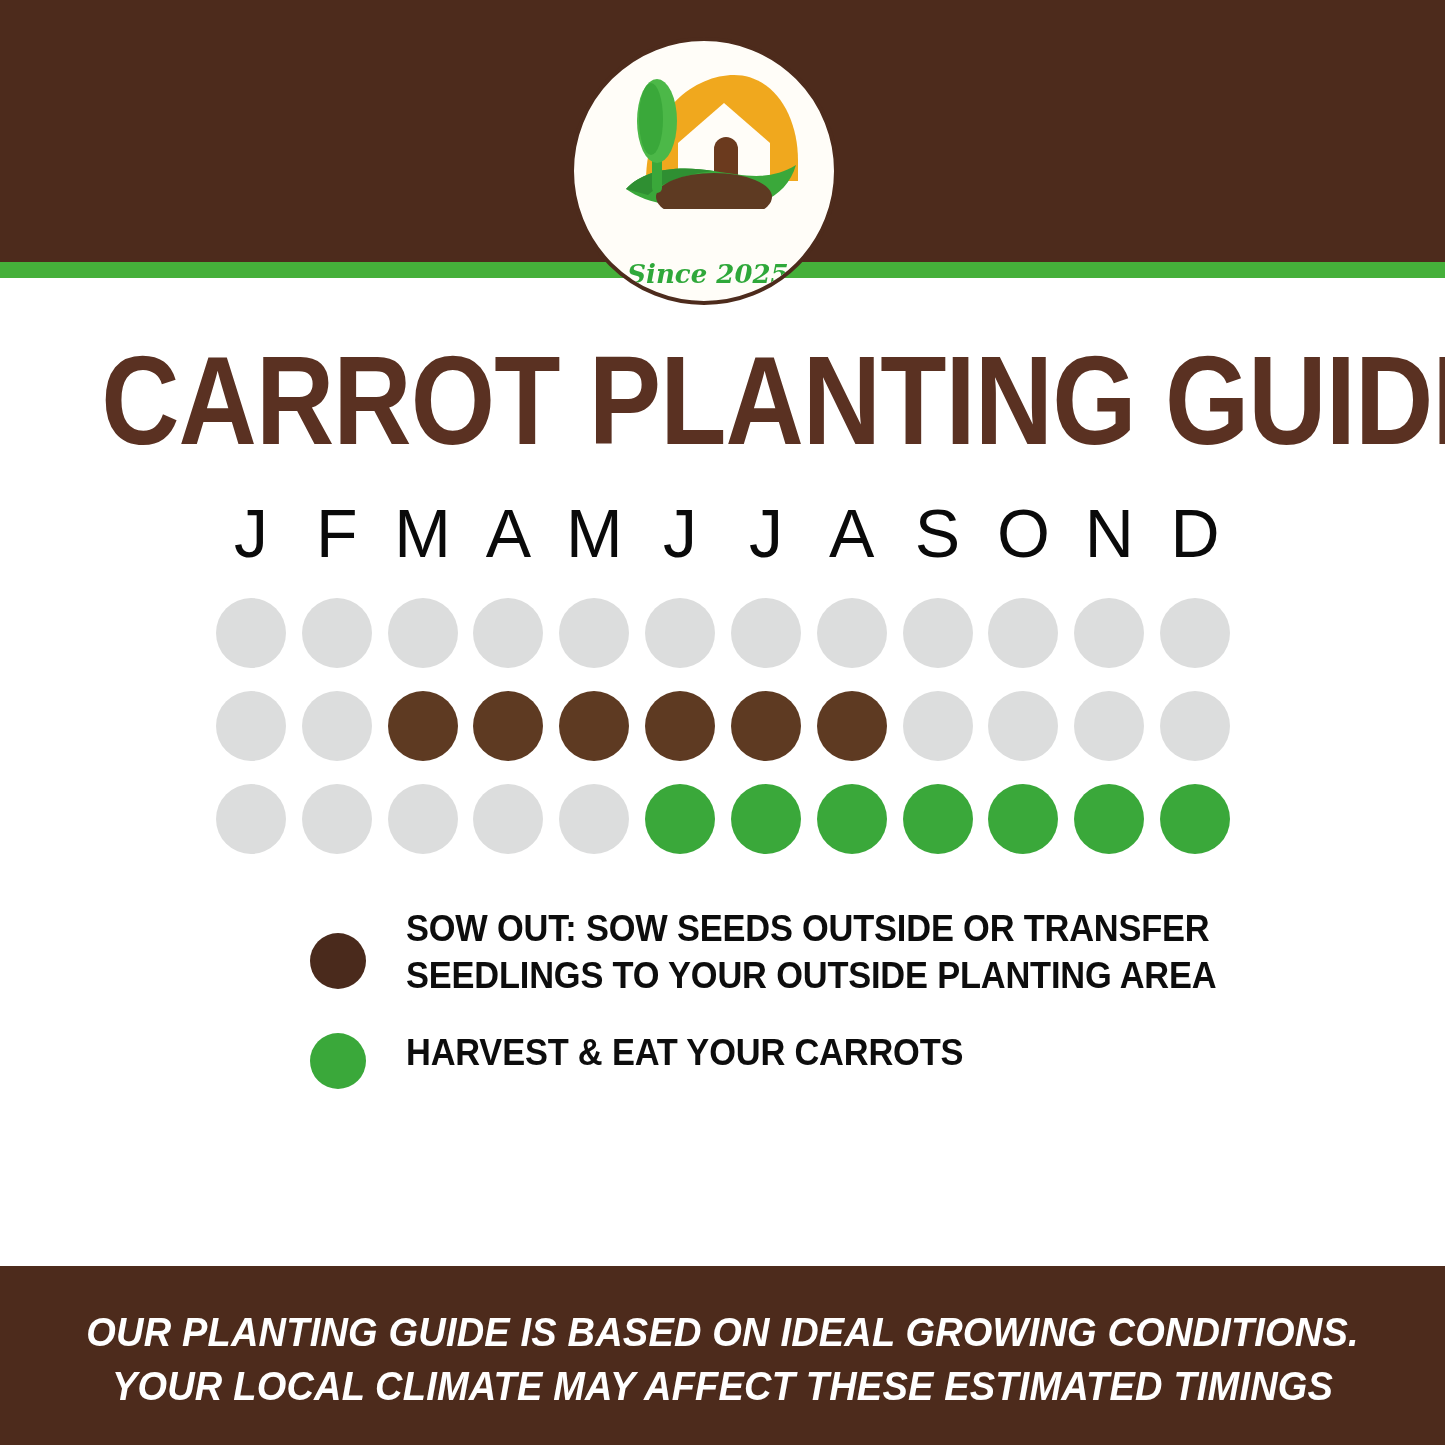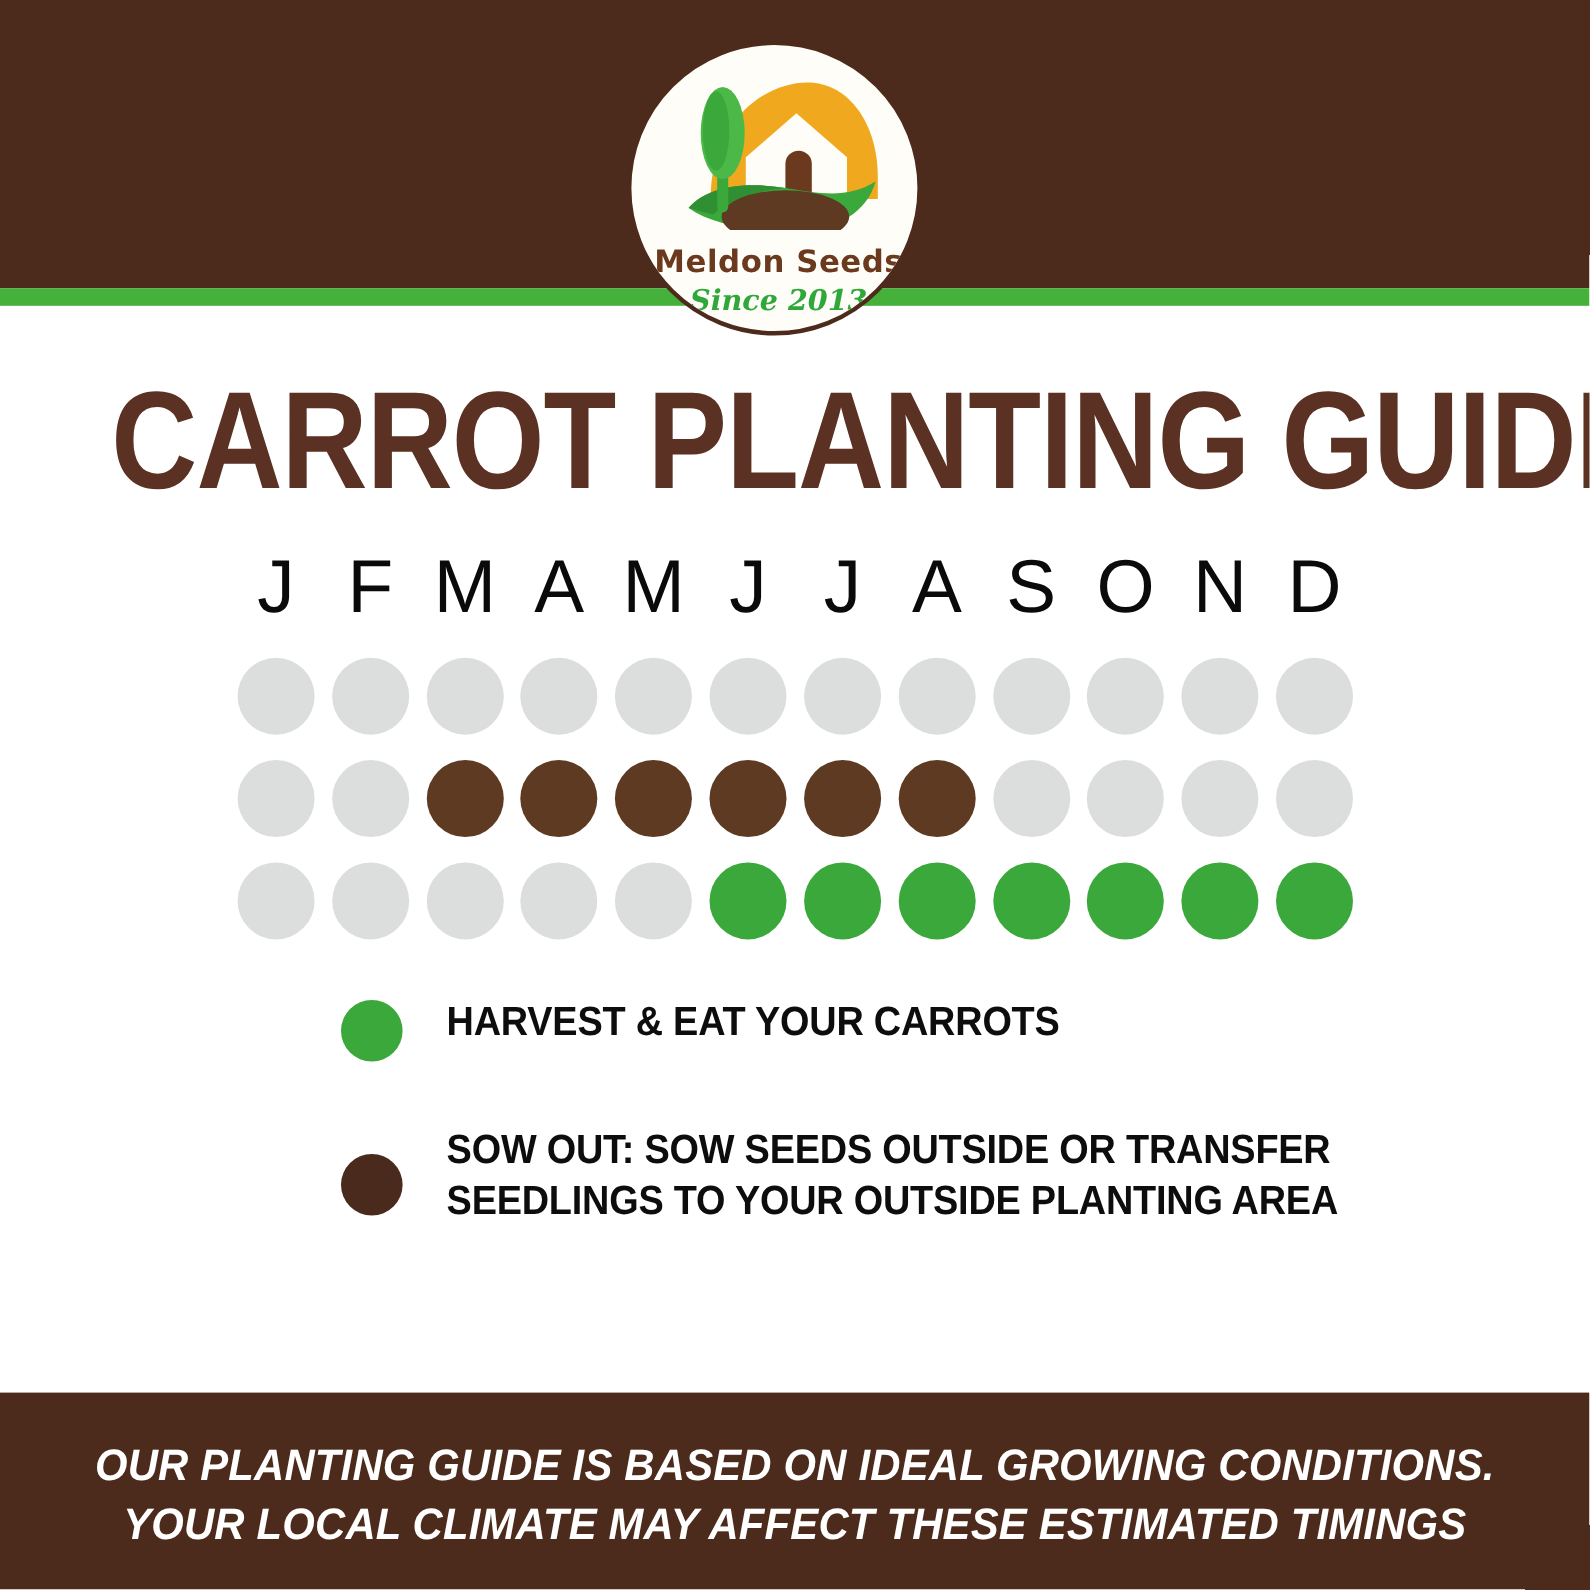--- a/index.html
+++ b/index.html
@@ -146,22 +146,21 @@
 
       <path d="M52 120 C70 100 104 96 140 102 C172 107 196 112 222 96 C214 124 188 140 150 140 C110 140 74 136 52 120 Z" fill="#3aa83a"></path>
       <path d="M52 120 C70 100 104 96 140 102 C120 104 92 110 74 126 Z" fill="#2f8f32"></path>
 
       <ellipse cx="140" cy="128" rx="58" ry="24" fill="#5e3a22"></ellipse>
 
       <rect x="78" y="72" width="10" height="52" rx="5" fill="#3aa83a"></rect>
       <ellipse cx="83" cy="52" rx="20" ry="42" fill="#4cb848"></ellipse>
       <ellipse cx="77" cy="50" rx="12" ry="36" fill="#3aa83a"></ellipse>
     </svg>
-    <div class="logo-name">Meldon Seeds</div>
-    <div class="logo-since">Since 2013</div>
+    <div class="logo-since">Since 2025</div>
   </div>
 </div>
 
 <div class="title">CARROT PLANTING GUIDE</div>
 
 <div class="months">
   <div class="month">J</div>
   <div class="month">F</div>
   <div class="month">M</div>
   <div class="month">A</div>
@@ -288,32 +287,32 @@
       </div>
       <div class="dot-cell">
         <div class="dot harvest"></div>
       </div>
     </div>
 </div>
 
 <div class="legend">
 
 
-  <div class="legend-row">
-    <div class="legend-dot c-harvest"></div>
-    <div class="legend-text">HARVEST &amp; EAT YOUR CARROTS</div>
-  </div>
-
   <div class="legend-row two-line r2">
     <div class="legend-dot c-out"></div>
     <div class="legend-text">
       <div>SOW OUT: SOW SEEDS OUTSIDE OR TRANSFER</div>
       <div>SEEDLINGS TO YOUR OUTSIDE PLANTING AREA</div>
     </div>
   </div>
 
+  <div class="legend-row">
+    <div class="legend-dot c-harvest"></div>
+    <div class="legend-text">HARVEST &amp; EAT YOUR CARROTS</div>
+  </div>
+
 </div>
 
 <div class="footer-bar"></div>
 <div class="footer-text">
   <div>OUR PLANTING GUIDE IS BASED ON IDEAL GROWING CONDITIONS.</div>
   <div>YOUR LOCAL CLIMATE MAY AFFECT THESE ESTIMATED TIMINGS</div>
 </div>
 
 </body></html>

